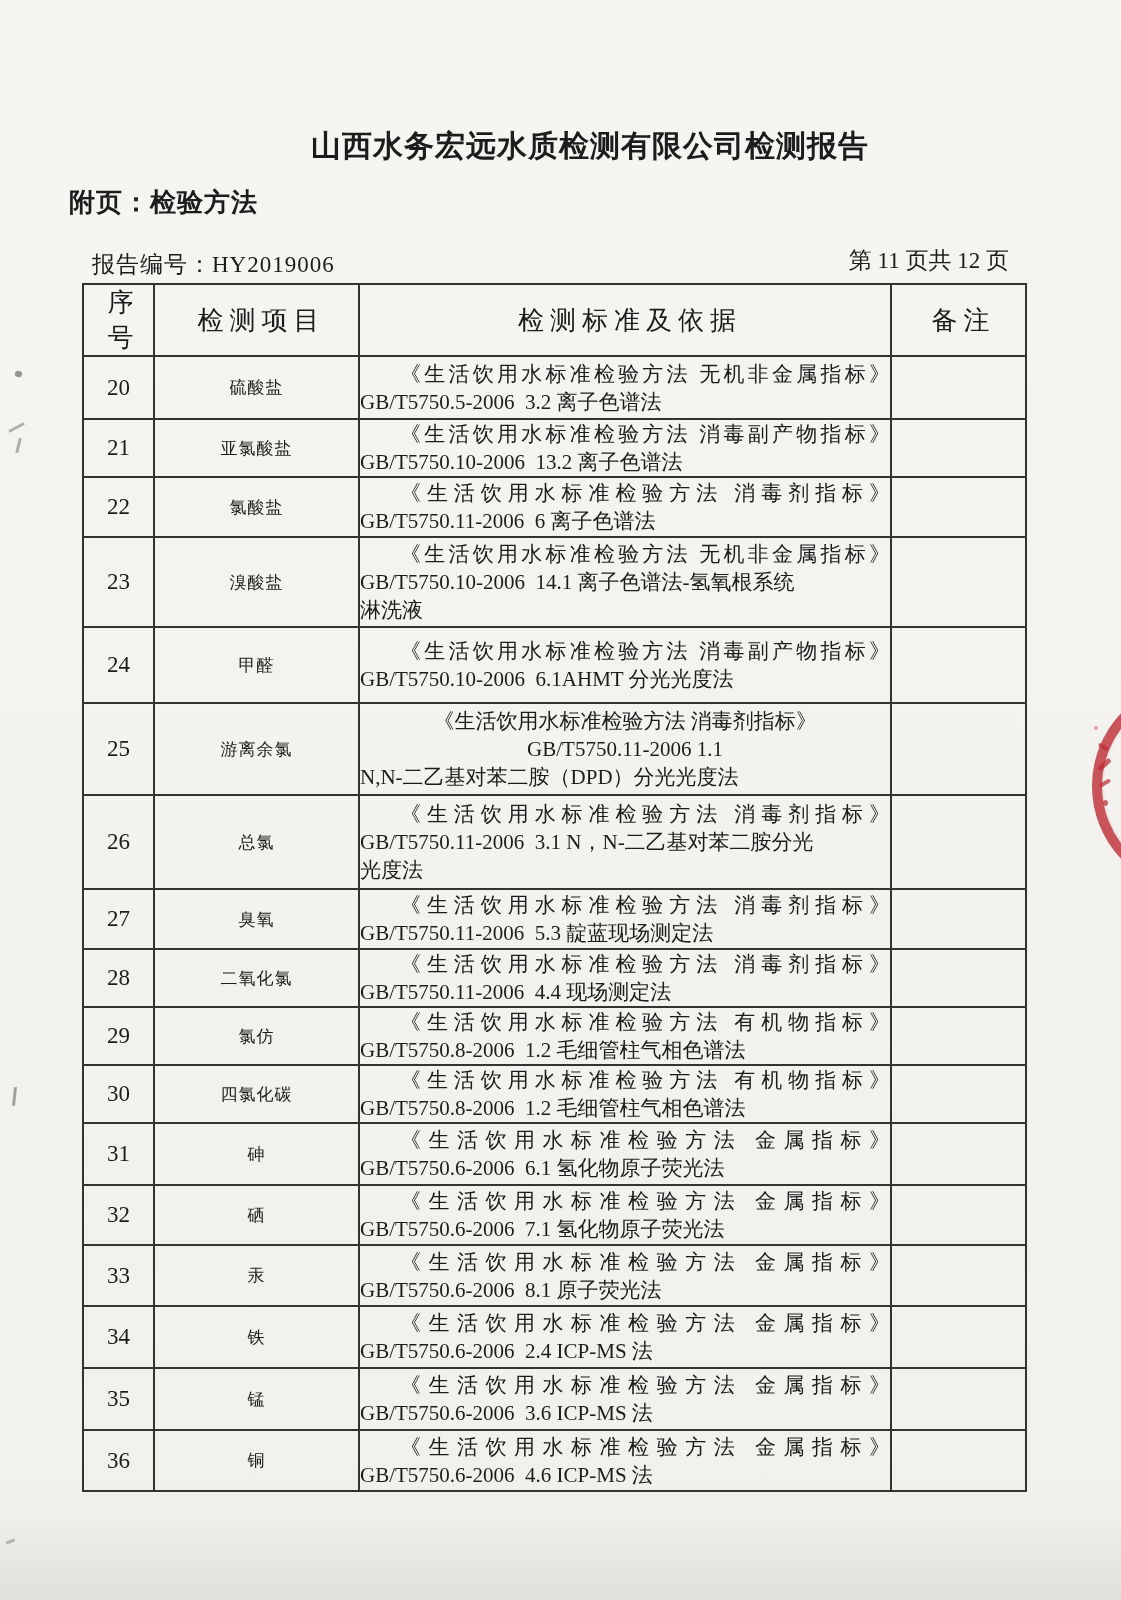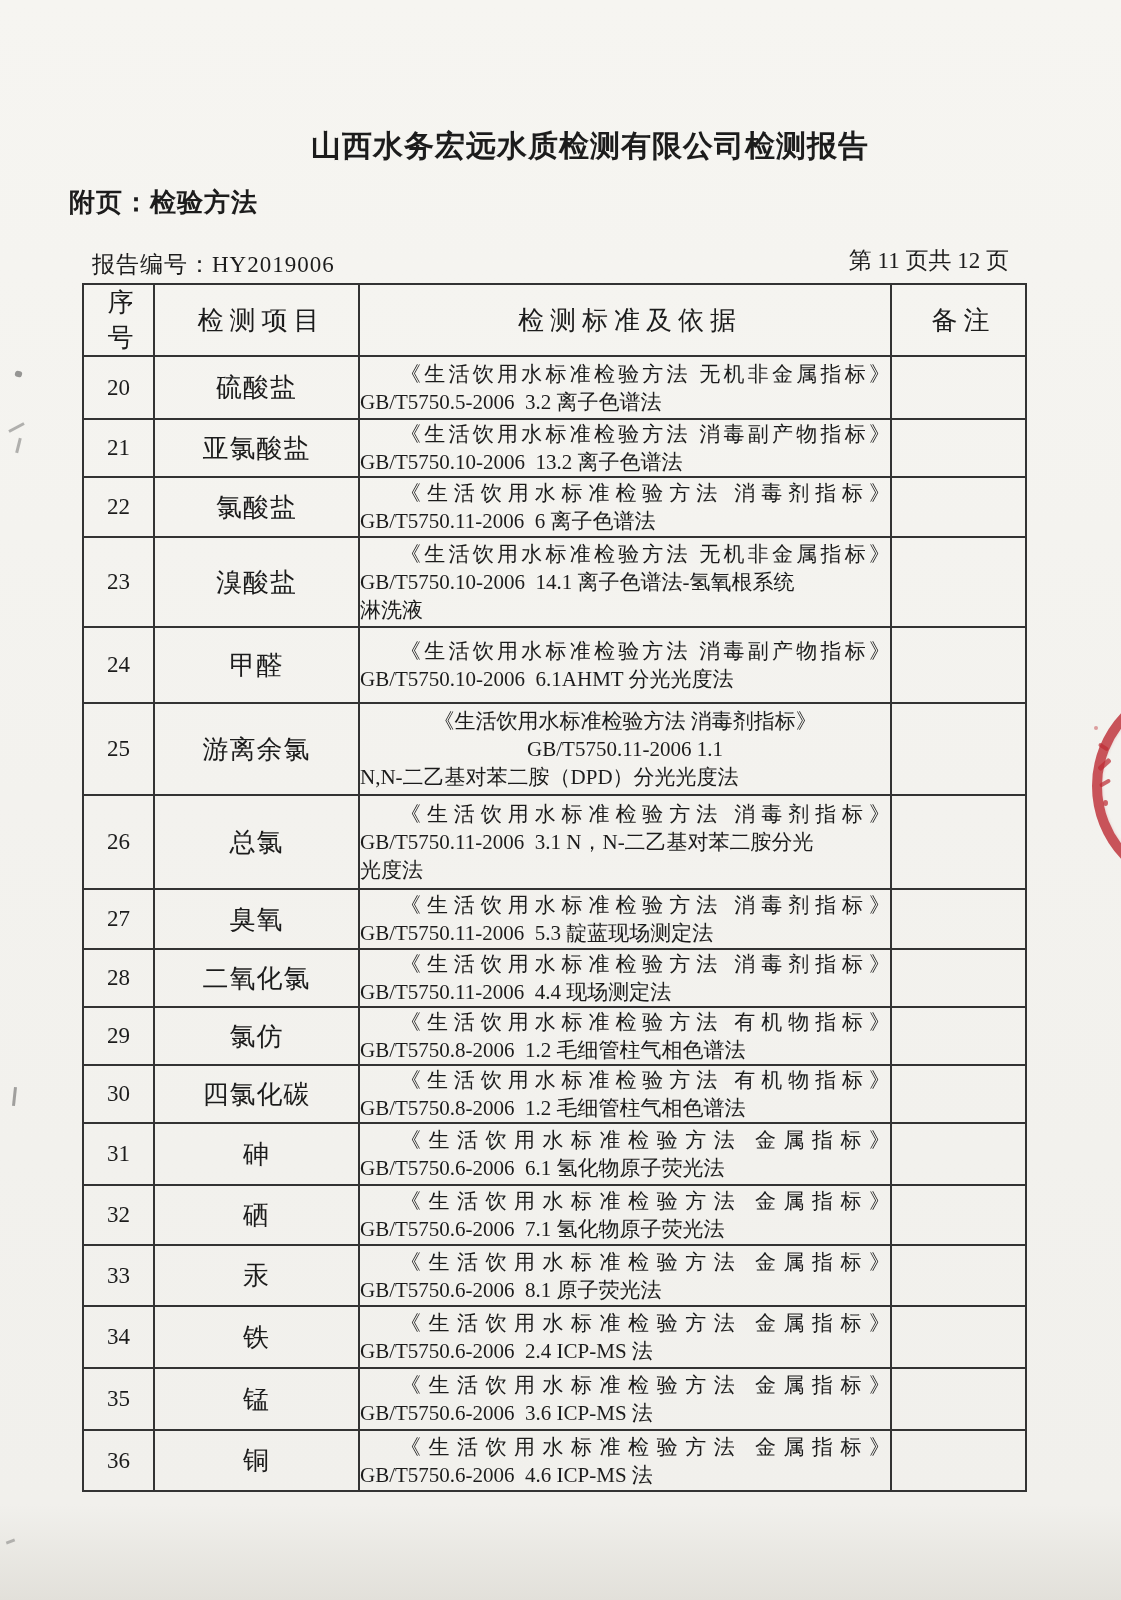--- a/index.html
+++ b/index.html
@@ -40,21 +40,21 @@
   table.methods th, table.methods td{
     border:2px solid #333;
     padding:0;vertical-align:middle;
     overflow:hidden;
   }
   table.methods thead th{
     height:45px;font-weight:normal;font-size:26px;
     letter-spacing:6px;text-align:center;padding-left:10px;
   }
   td.c-no{text-align:center;font-size:23px;}
-  td.c-item{text-align:center;font-size:26px;letter-spacing:1px;}
+  td.c-item{text-align:center;font-size:17px;letter-spacing:1px;}
   td.c-std{padding:2px 8px;font-size:21px;}
   td.c-remark{font-size:20px;text-align:center;}
   .std-line{line-height:28px;}
   .l-justify{text-align:justify;text-align-last:justify;text-justify:inter-character;padding-left:40px;}
   .l-left{text-align:left;white-space:pre-wrap;}
   .l-center{text-align:center;white-space:pre-wrap;}
 
   
   .stamp-arc{
     position:absolute;left:1092px;top:680px;width:192px;height:192px;

